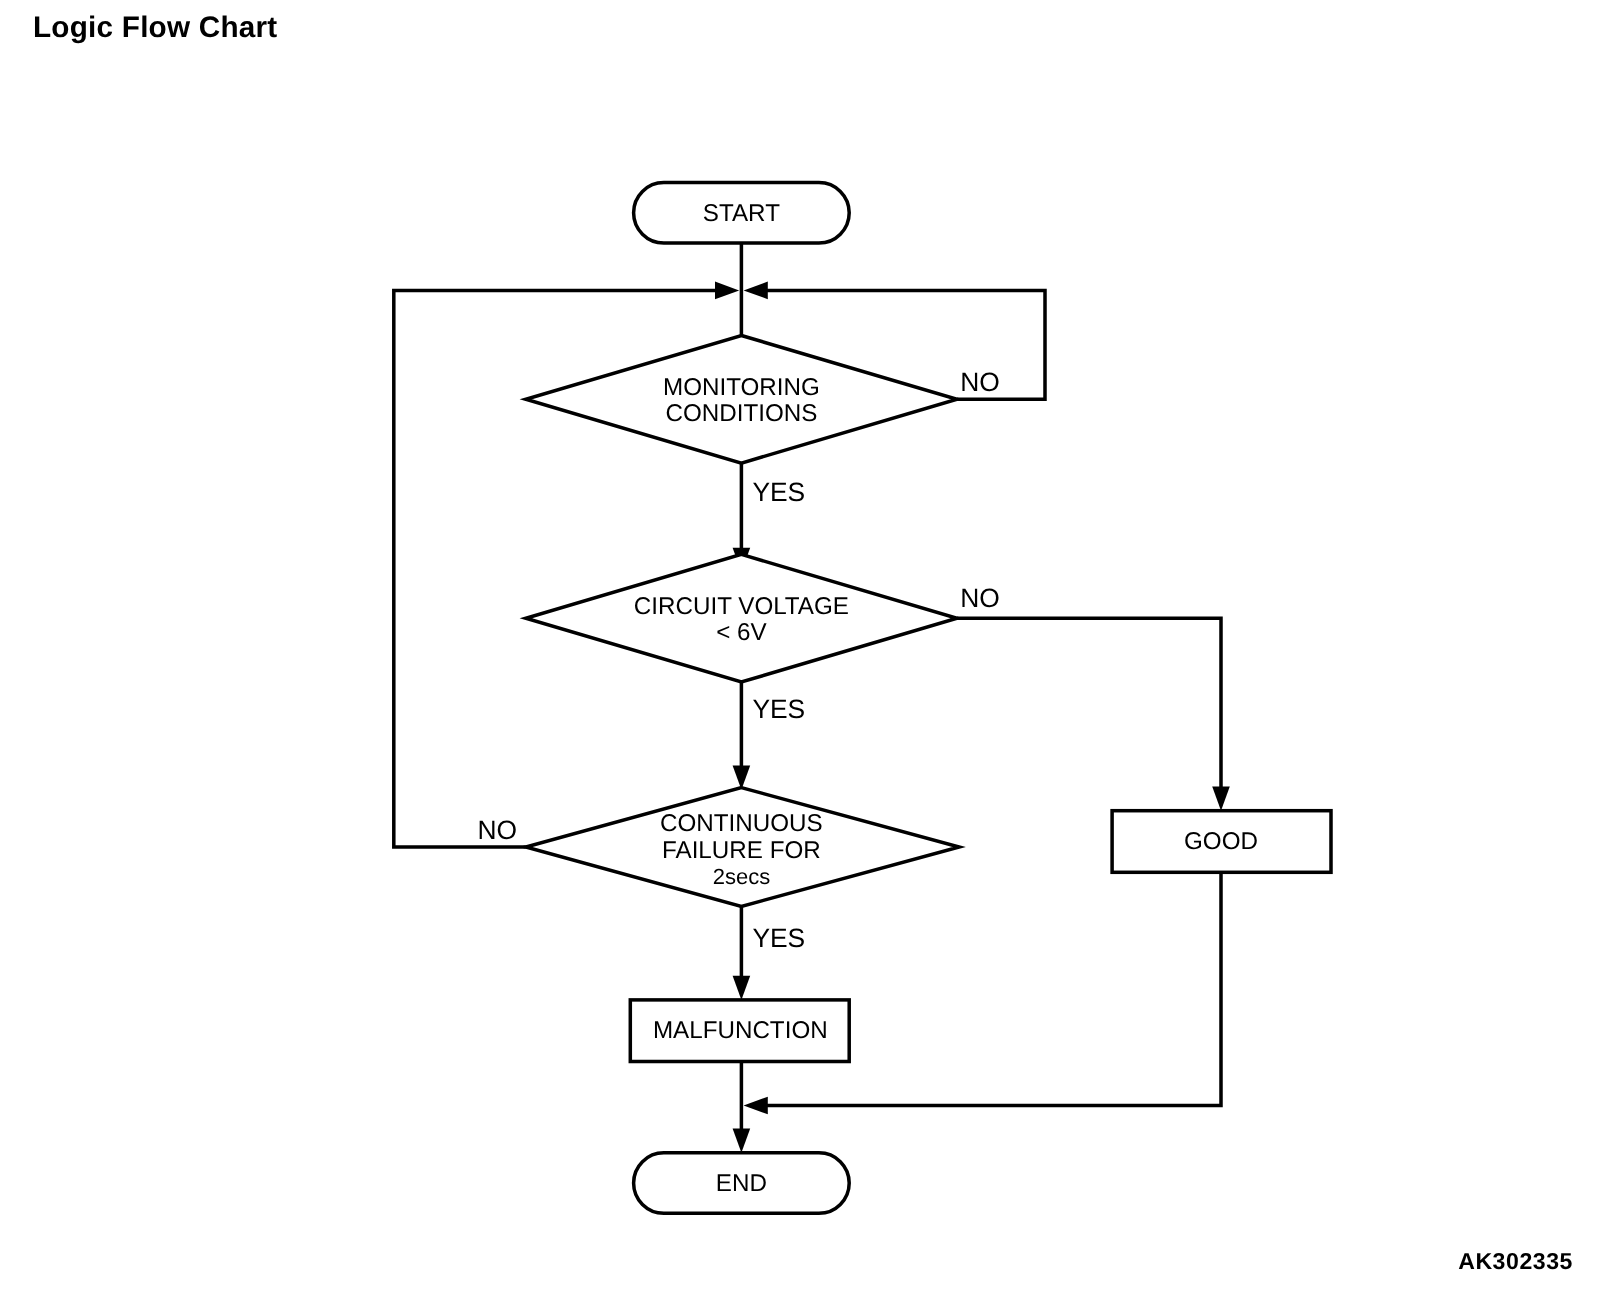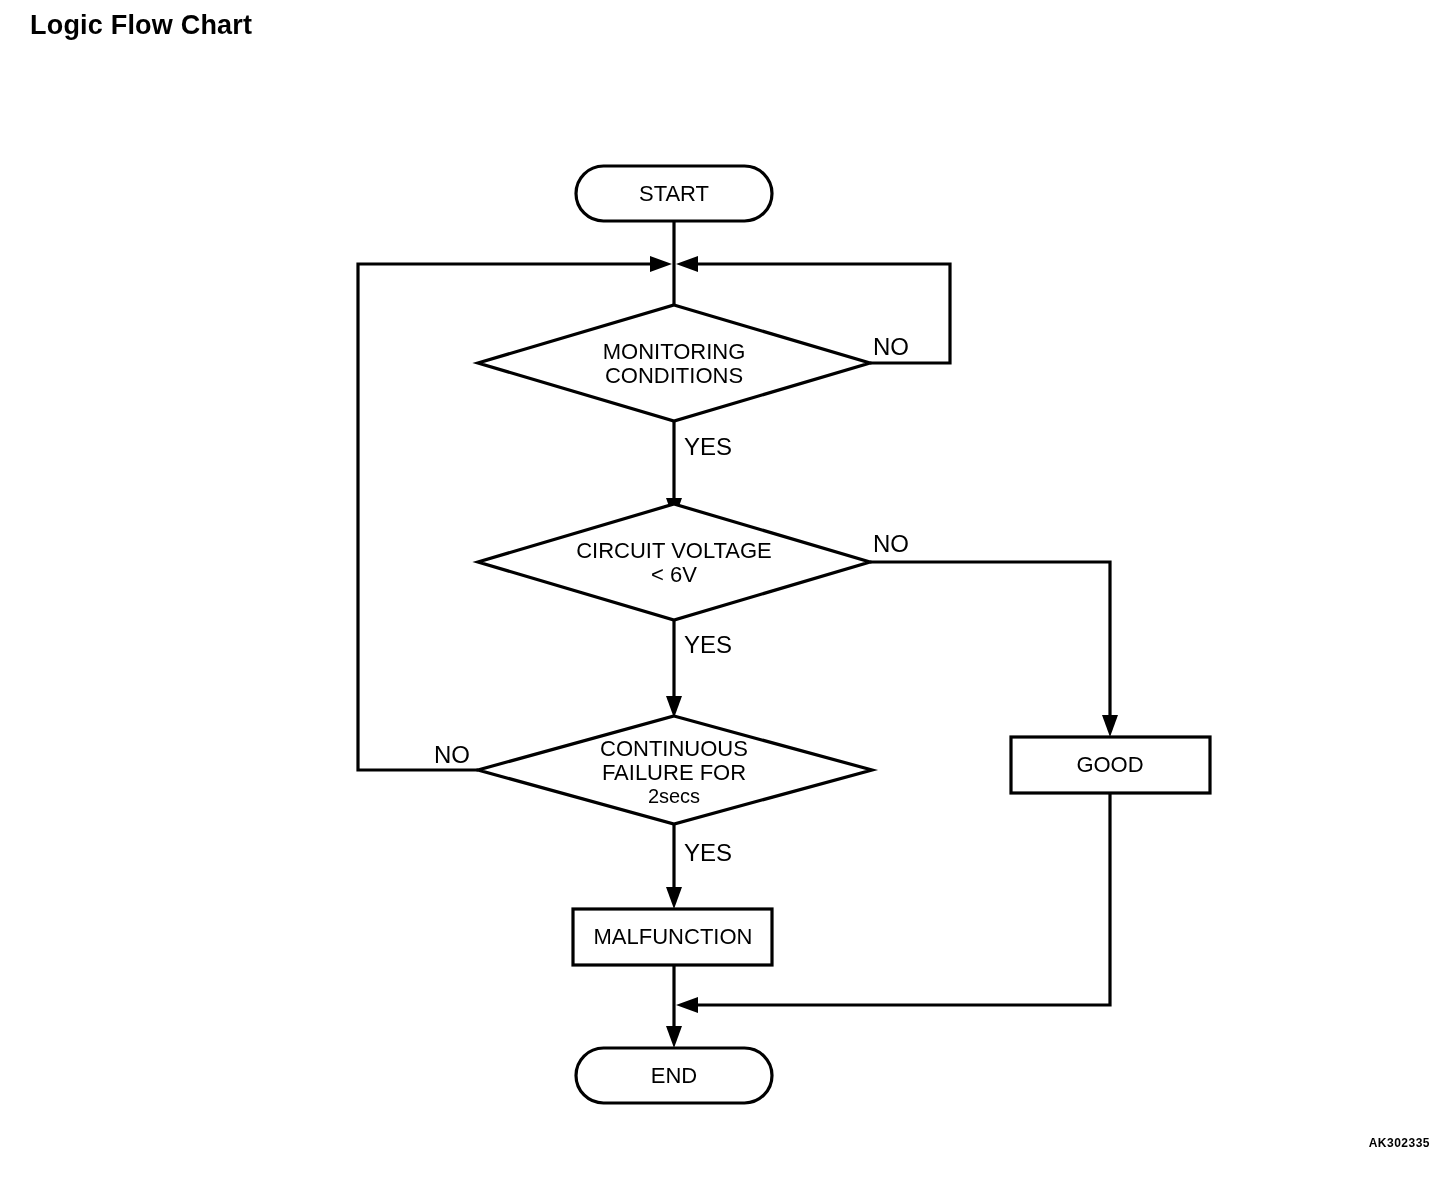--- a/index.html
+++ b/index.html
@@ -23,21 +23,21 @@
     font-weight: bold;
     color: #000000;
     letter-spacing: 0.2px;
     white-space: nowrap;
     text-align: center;
   }
   #refcode {
     position: absolute;
     right: 26px;
     top: 1136px;
-    font-size: 12px;
+    font-size: 21px;
     font-weight: bold;
     color: #000000;
     letter-spacing: 0.5px;
     white-space: nowrap;
   }
   #flow-svg {
     position: absolute;
     left: 0;
     top: 0;
     width: 1456px;

